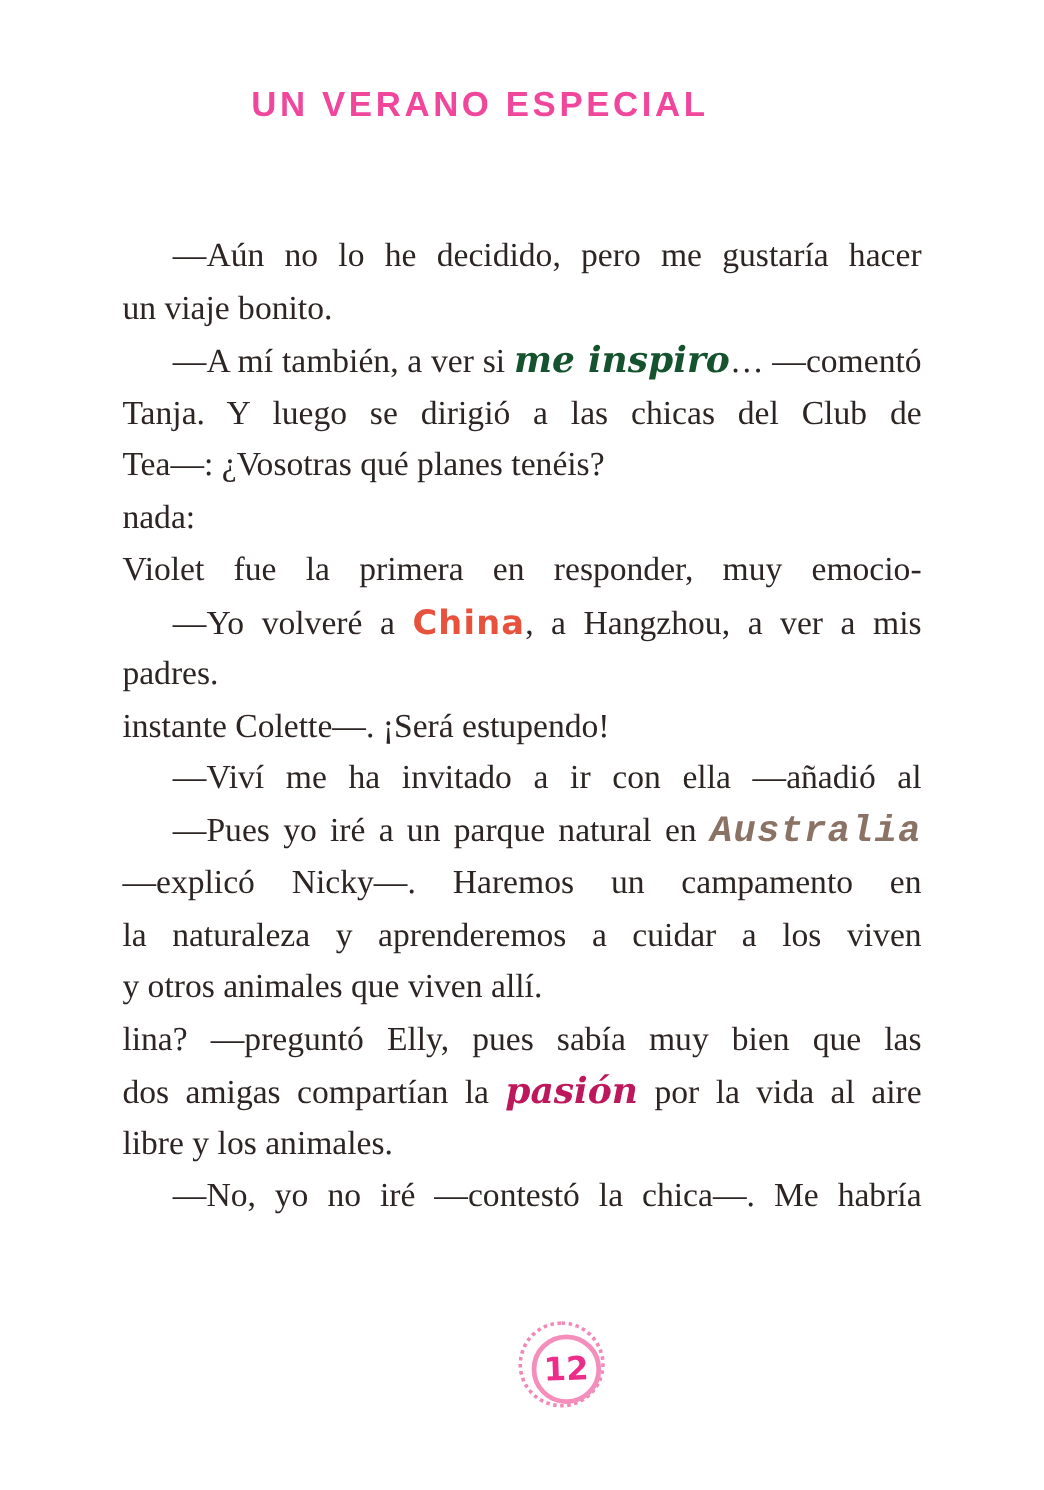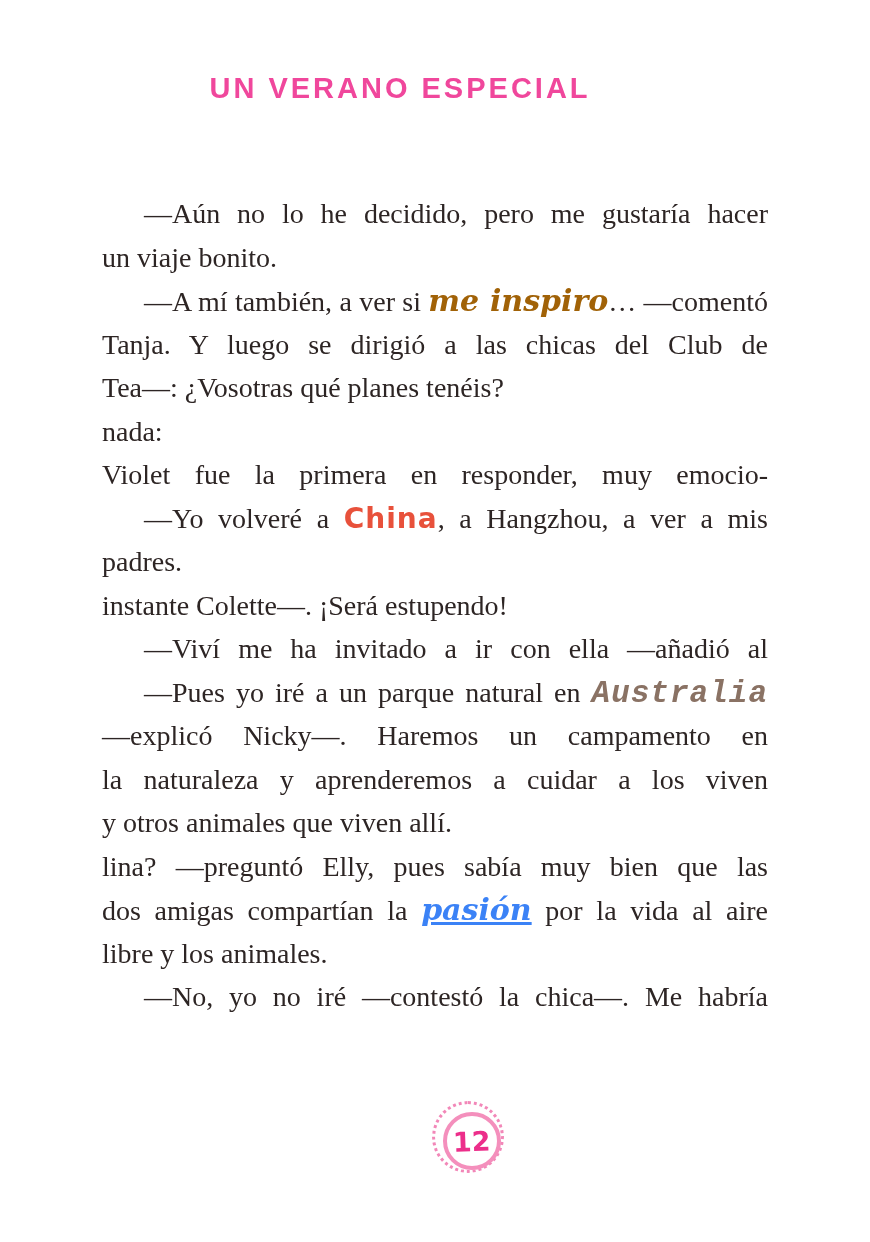--- a/index.html
+++ b/index.html
@@ -112,21 +112,21 @@
 <div class="page">
 
   <div class="chapter-title" style="color: rgb(240, 71, 156);">UN VERANO ESPECIAL</div>
 
   <div class="text-block" id="text-block" style="color: rgb(45, 37, 36);">
       <div class="para">
         <div class="line firstindent"><span>—Aún no lo he decidido, pero me gustaría hacer</span></div>
         <div class="line lastline"><span>un viaje bonito.</span></div>
       </div>
       <div class="para">
-        <div class="line firstindent"><span>—A mí también, a ver si </span><span class="s-inspiro" style="color: #a16207;">me inspiro</span><span>… —comentó</span></div>
+        <div class="line firstindent"><span>—A mí también, a ver si </span><span class="s-inspiro" style="color: #14532d;">me inspiro</span><span>… —comentó</span></div>
         <div class="line"><span>Tanja. Y luego se dirigió a las chicas del Club de</span></div>
         <div class="line lastline"><span>Tea—: ¿Vosotras qué planes tenéis?</span></div>
       </div>
       <div class="para">
         <div class="line lastline"><span>nada:</span></div>
         <div class="line"><span>Violet fue la primera en responder, muy emocio-</span></div>
       </div>
       <div class="para">
         <div class="line firstindent"><span>—Yo volveré a </span><span class="s-china" style="color: rgb(232, 81, 59);">China</span><span>, a Hangzhou, a ver a mis</span></div>
         <div class="line lastline"><span>padres.</span></div>
@@ -136,21 +136,21 @@
         <div class="line firstindent"><span>—Viví me ha invitado a ir con ella —añadió al</span></div>
       </div>
       <div class="para">
         <div class="line firstindent"><span>—Pues yo iré a un parque natural en </span><span class="s-australia" style="color: rgb(138, 114, 100);">Australia</span></div>
         <div class="line"><span>—explicó Nicky—. Haremos un campamento en</span></div>
         <div class="line"><span>la naturaleza y aprenderemos a cuidar a los viven</span></div>
         <div class="line lastline"><span>y otros animales que viven allí.</span></div>
       </div>
       <div class="para">
         <div class="line"><span>lina? —preguntó Elly, pues sabía muy bien que las</span></div>
-        <div class="line"><span>dos amigas compartían la </span><span class="s-pasion" style="color: #3b82f6; text-decoration: underline;">pasión</span><span> por la vida al aire</span></div>
+        <div class="line"><span>dos amigas compartían la </span><span class="s-pasion" style="color: #be185d;">pasión</span><span> por la vida al aire</span></div>
         <div class="line lastline"><span>libre y los animales.</span></div>
       </div>
       <div class="para">
         <div class="line firstindent"><span>—No, yo no iré —contestó la chica—. Me habría</span></div>
       </div>
     </div>
 
   <div class="badge-outer" style="border-color: rgb(242, 135, 184);">
     <div class="badge-inner" style="border-color: rgb(244, 143, 188);">
       <span class="badge-number" style="color: rgb(236, 46, 138);">12</span>

